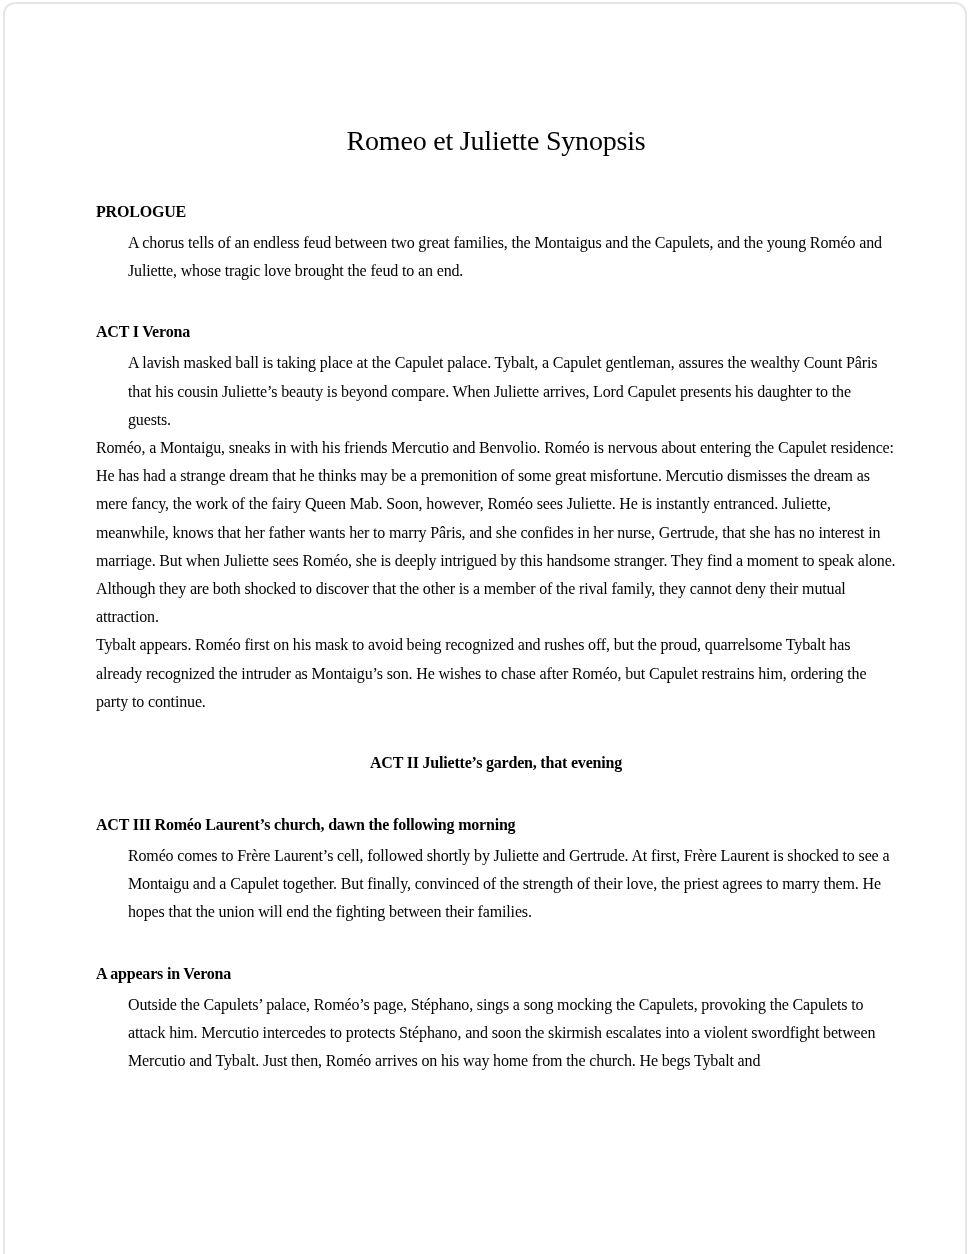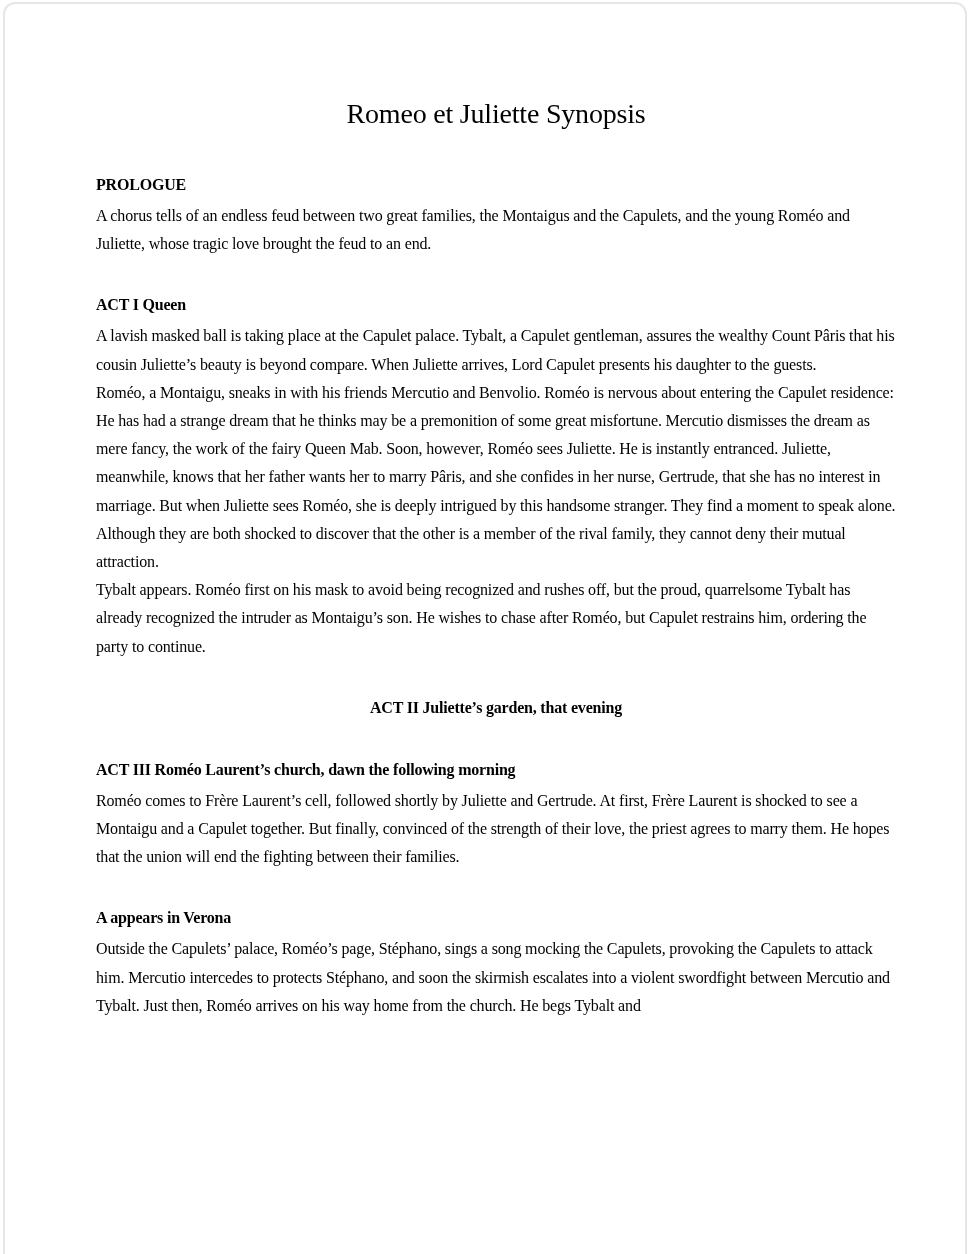--- a/index.html
+++ b/index.html
@@ -20,21 +20,21 @@
       width: 964px;
       height: 1270px;
       border: 2px solid #e6e6e6;
       border-radius: 12px;
       box-sizing: border-box;
       background: #ffffff;
     }
     .content {
       position: absolute;
       left: 91px;
-      top: 90px;
+      top: 117px;
       width: 800px;
       font-family: "Liberation Serif", "DejaVu Serif", serif;
       color: #000000;
     }
     .doc-title {
       font-size: 28px;
       font-weight: normal;
       text-align: center;
       margin: 0;
       line-height: 40px;
@@ -54,36 +54,36 @@
       font-size: 16px;
       line-height: 28.2px;
       margin: 0;
       letter-spacing: -0.15px;
     }
     #sec-prologue { margin-top: 36px; }
     #sec-act1 { margin-top: 32px; }
     #sec-act2 { margin-top: 32px; text-align: center; }
     #sec-act3 { margin-top: 32px; }
     #sec-street { margin-top: 32px; }
-    .section-heading + .para { margin-top: 2px; }
+    .section-heading + .para { margin-top: 2px; margin-left: 32px; }
   </style>
 </head>
 <body>
 
 <div class="page">
   <div class="content">
     <h1 class="doc-title">Romeo et Juliette Synopsis</h1>
 
     <section class="section" id="sec-prologue">
       <h2 class="section-heading">PROLOGUE</h2>
       <p class="para">A chorus tells of an endless feud between two great families, the Montaigus and the Capulets, and the young Roméo and Juliette, whose tragic love brought the feud to an end.</p>
     </section>
 
     <section class="section" id="sec-act1">
-      <h2 class="section-heading">ACT I Queen</h2>
+      <h2 class="section-heading">ACT I Verona</h2>
       <p class="para">A lavish masked ball is taking place at the Capulet palace. Tybalt, a Capulet gentleman, assures the wealthy Count Pâris that his cousin Juliette’s beauty is beyond compare. When Juliette arrives, Lord Capulet presents his daughter to the guests.</p>
       <p class="para">Roméo, a Montaigu, sneaks in with his friends Mercutio and Benvolio. Roméo is nervous about entering the Capulet residence: He has had a strange dream that he thinks may be a premonition of some great misfortune. Mercutio dismisses the dream as mere fancy, the work of the fairy Queen Mab. Soon, however, Roméo sees Juliette. He is instantly entranced. Juliette, meanwhile, knows that her father wants her to marry Pâris, and she confides in her nurse, Gertrude, that she has no interest in marriage. But when Juliette sees Roméo, she is deeply intrigued by this handsome stranger. They find a moment to speak alone. Although they are both shocked to discover that the other is a member of the rival family, they cannot deny their mutual attraction.</p>
       <p class="para">Tybalt appears. Roméo first on his mask to avoid being recognized and rushes off, but the proud, quarrelsome Tybalt has already recognized the intruder as Montaigu’s son. He wishes to chase after Roméo, but Capulet restrains him, ordering the party to continue.</p>
     </section>
 
     <section class="section" id="sec-act2">
       <h2 class="section-heading">ACT II Juliette’s garden, that evening</h2>
     </section>
 
     <section class="section" id="sec-act3">

